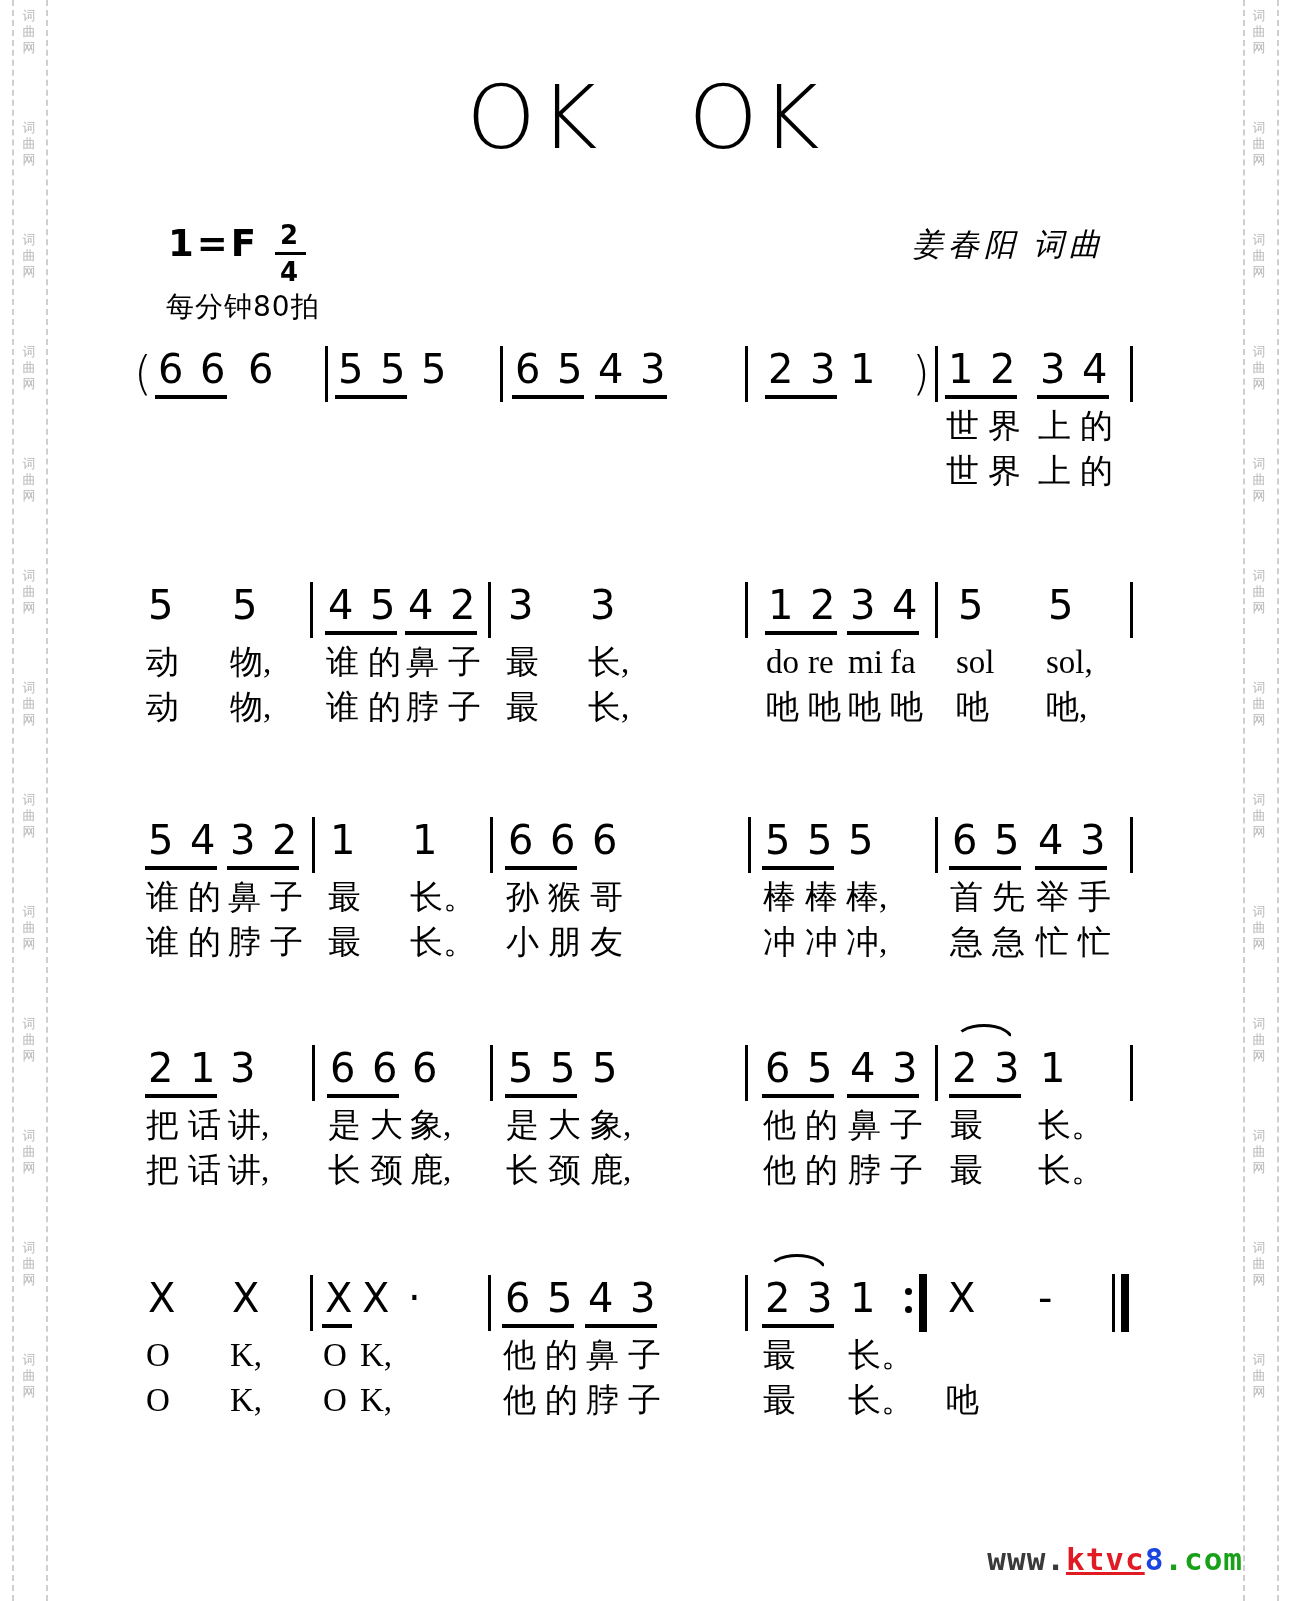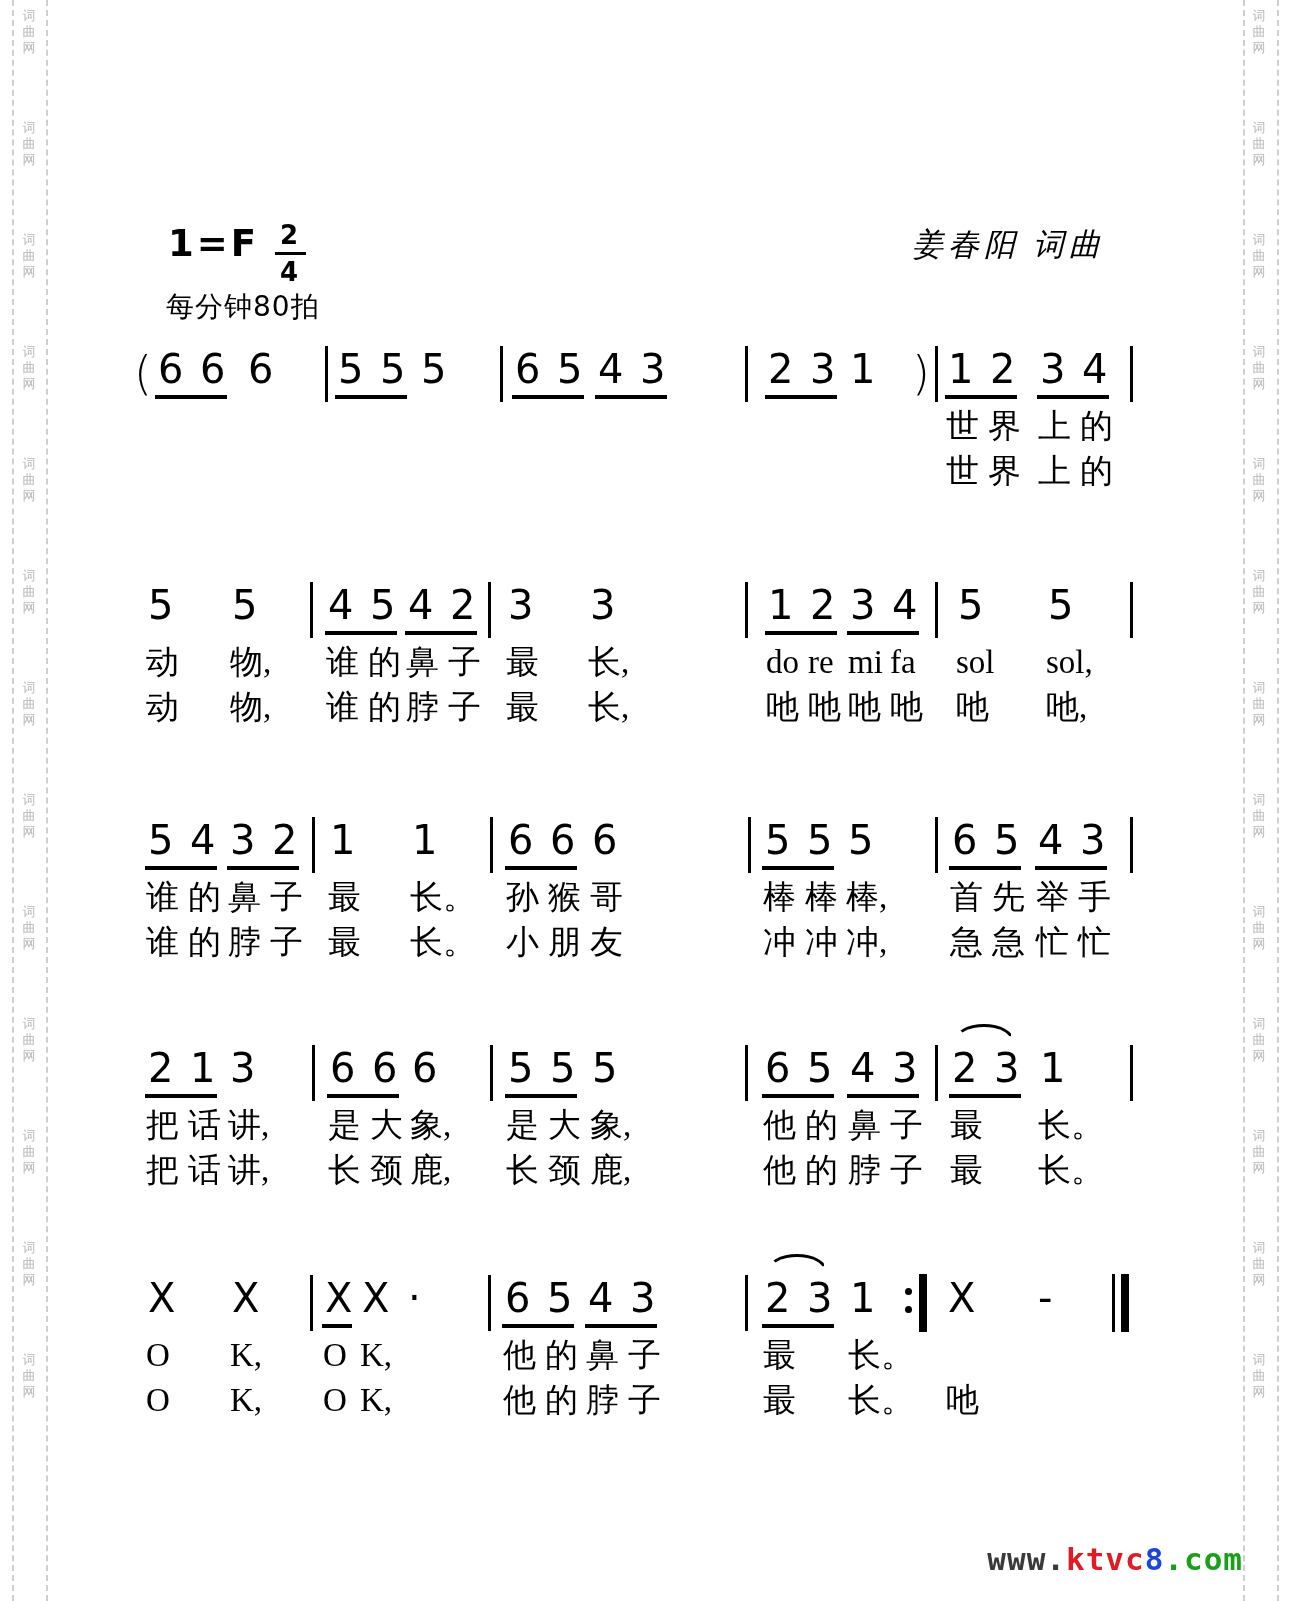--- a/index.html
+++ b/index.html
@@ -183,20 +183,21 @@
         <div class="wm-ch">曲</div>
         <div class="wm-ch">网</div>
       </div>
       <div class="wm-group">
         <div class="wm-ch">词</div>
         <div class="wm-ch">曲</div>
         <div class="wm-ch">网</div>
       </div>
     </div>
 
+  <div class="title">OK  OK</div>
 
   <div class="keyrow">
     <span>1</span>
     <span>=</span>
     <span>F</span>
     <span class="frac">
       <span class="num">2</span>
       <span class="den">4</span>
     </span>
   </div>
@@ -812,16 +813,16 @@
           </div>
         </div>
       </div>
       <div class="group" style="left: 1112px; top: 1275px;">
         <div class="fb-thin"></div>
         <div class="fb-thick"></div>
       </div>
     </div>
 
   <div class="logo">
-    <span style="color: rgb(58, 58, 58);">www.</span><span style="color: rgb(224, 27, 36);">ktvc</span><span style="color: rgb(27, 69, 224);">8</span><span style="color: rgb(24, 160, 24);">.com</span>
+    <span style="color: rgb(58, 58, 58);">www.</span><span style="color: rgb(224, 27, 36); text-decoration: underline;">ktvc</span><span style="color: rgb(27, 69, 224);">8</span><span style="color: rgb(24, 160, 24);">.com</span>
   </div>
 
 </div>
 
 </body></html>

